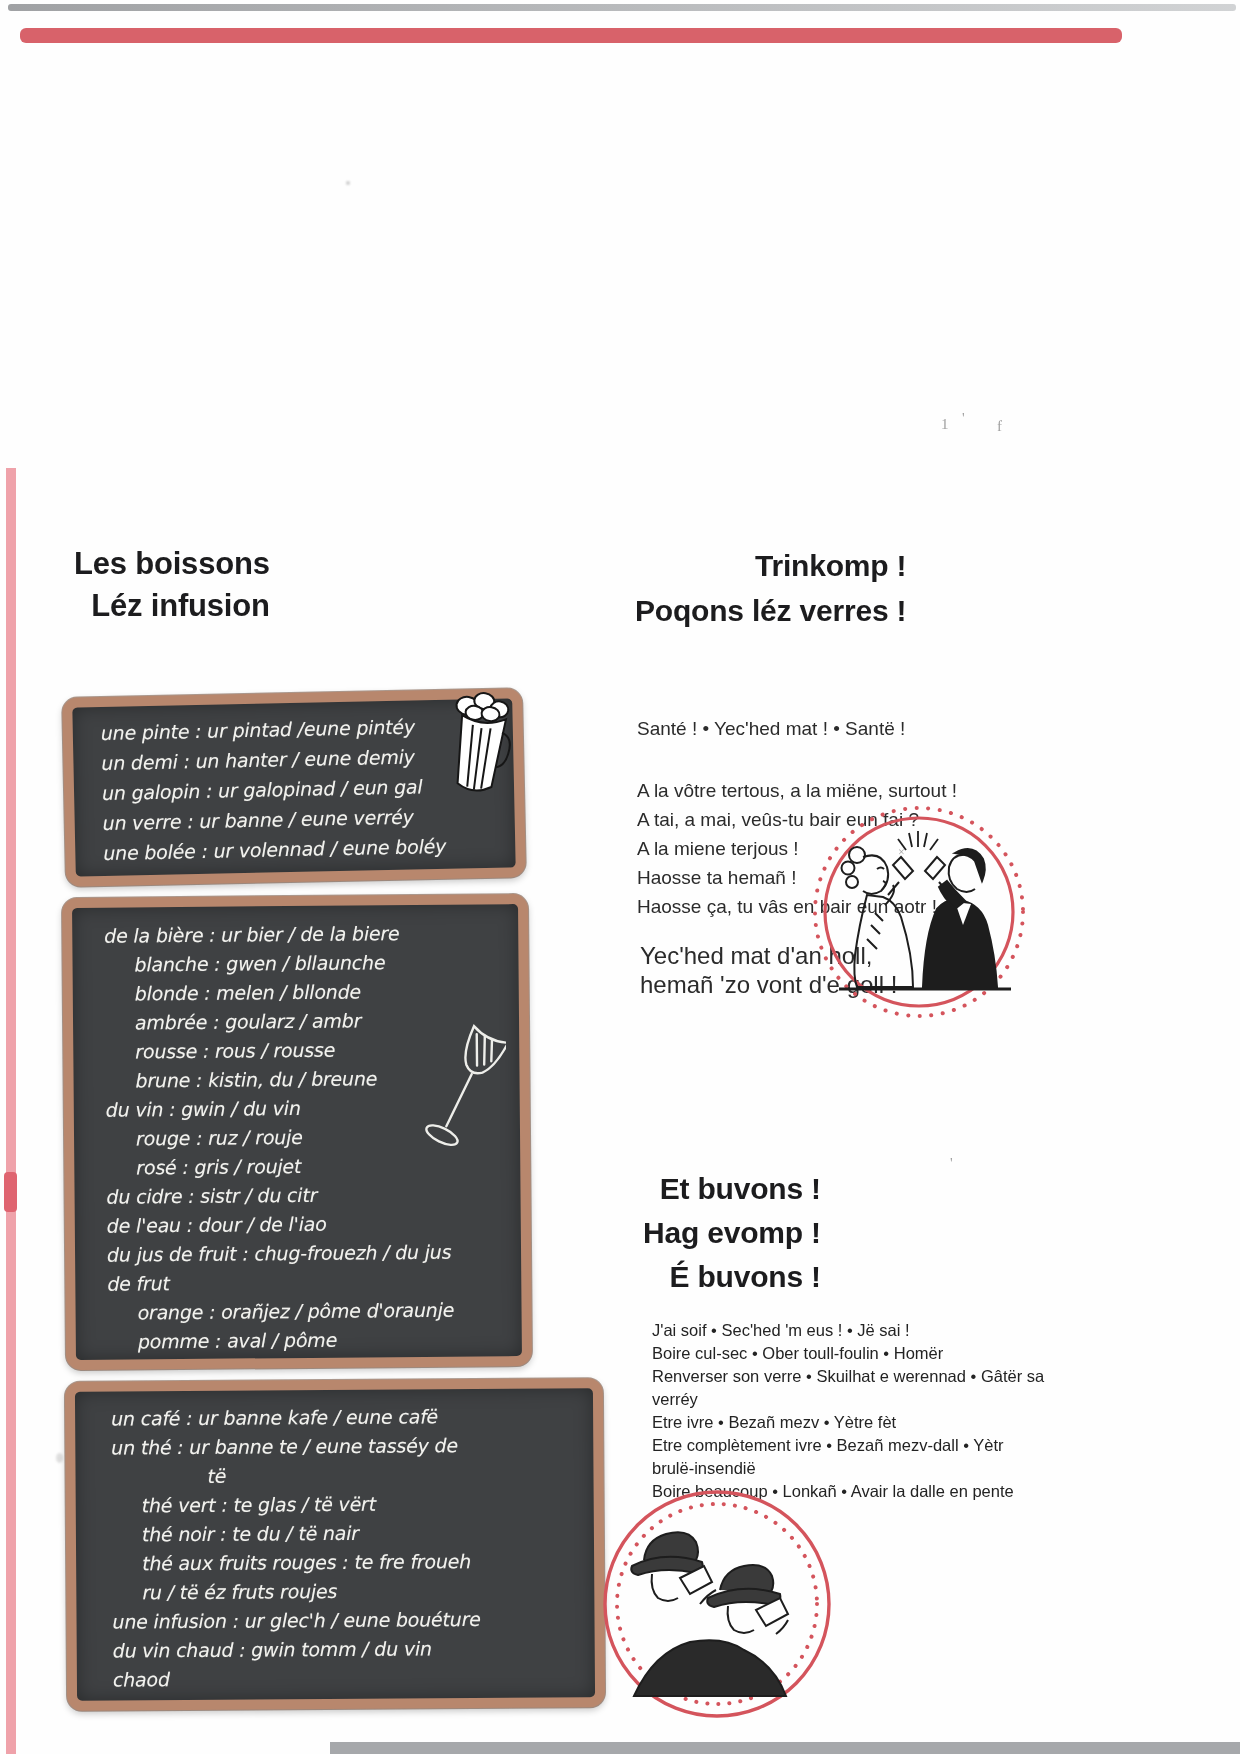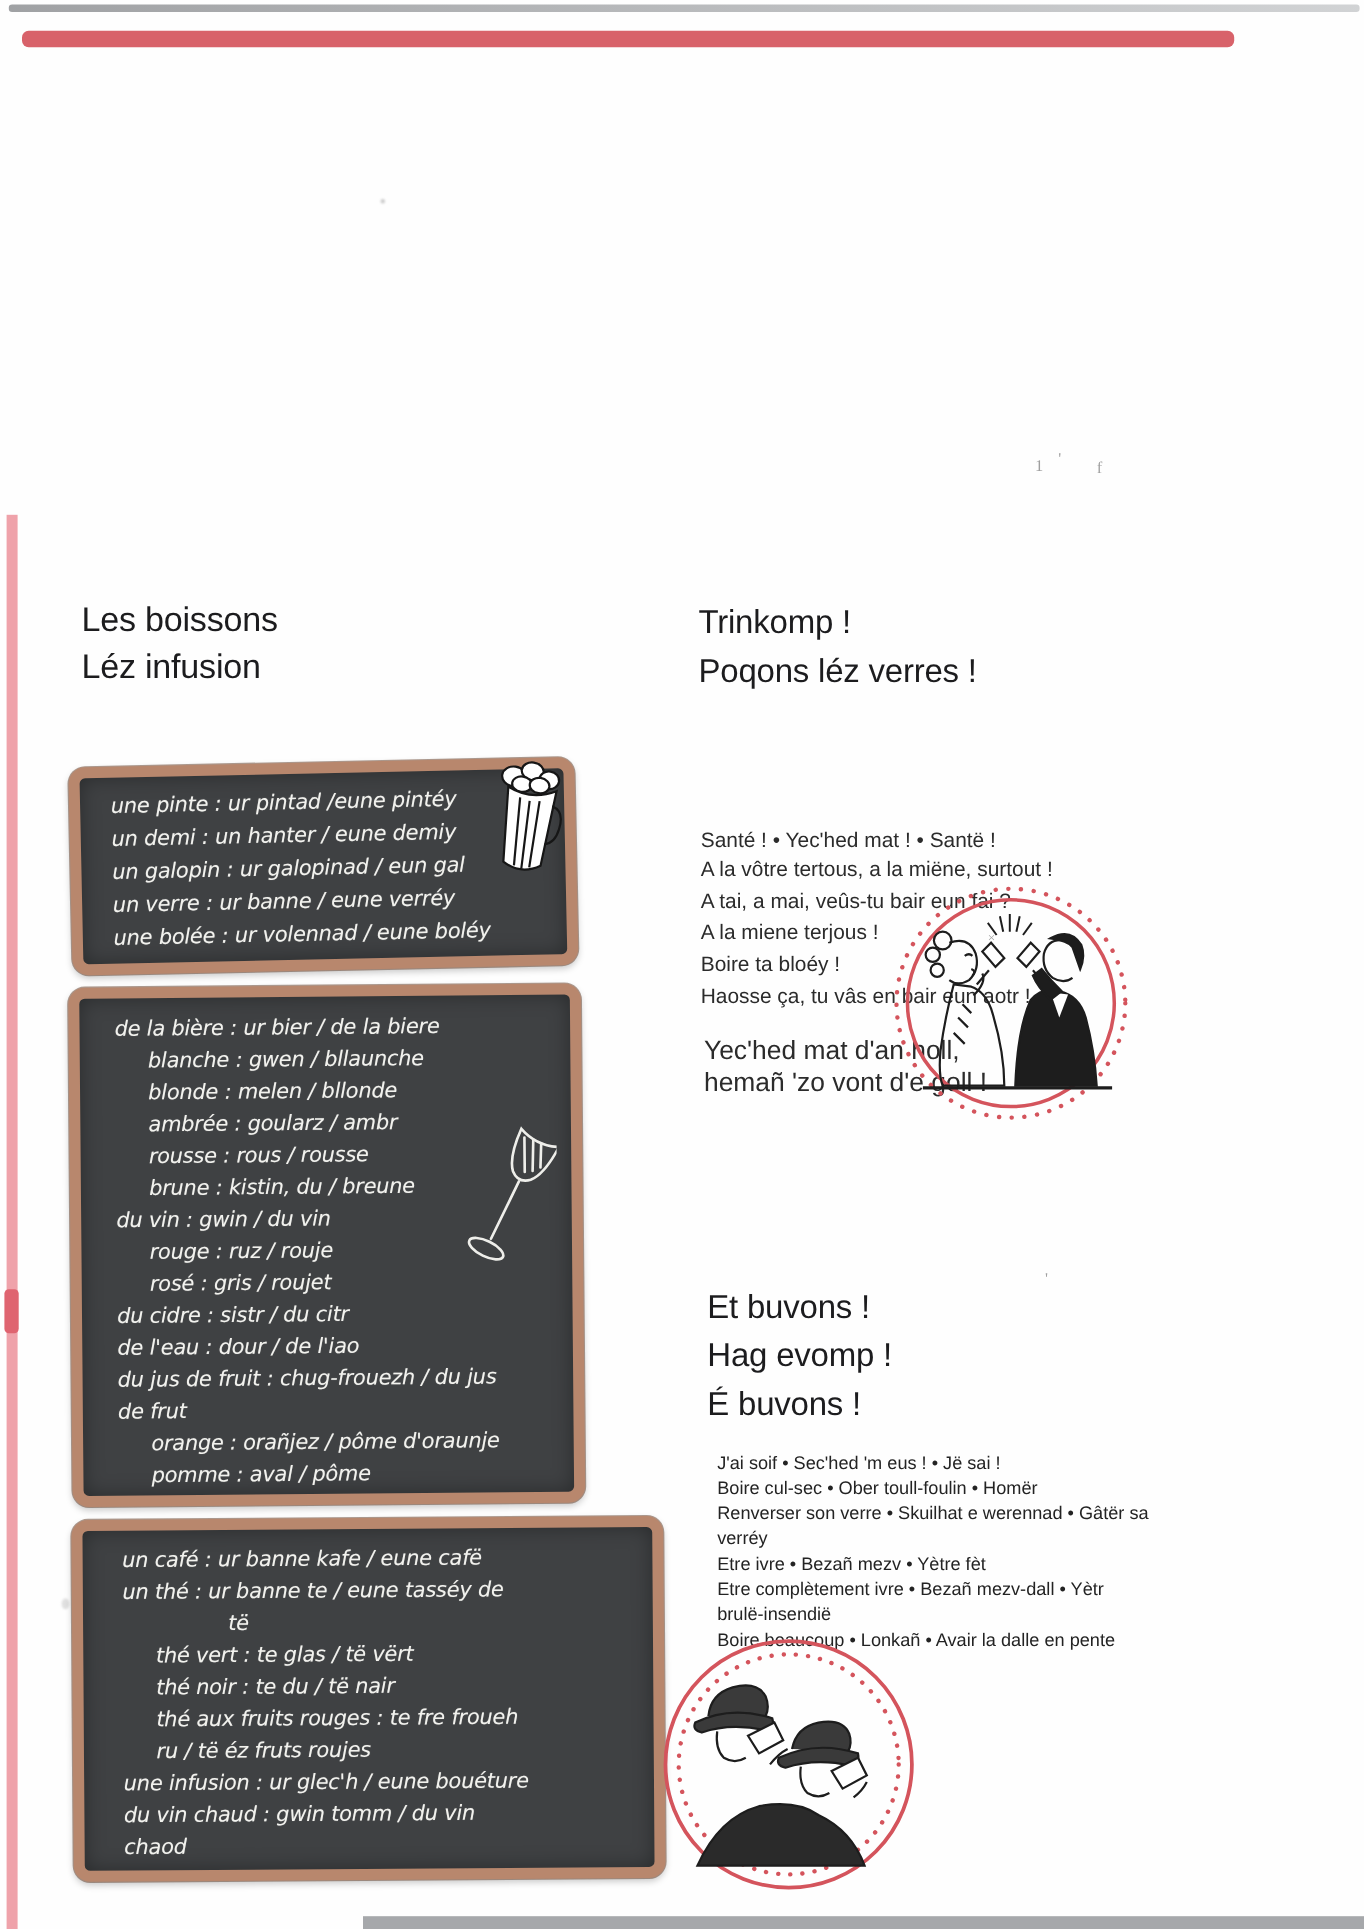--- a/index.html
+++ b/index.html
@@ -10,30 +10,30 @@
   .topline{position:absolute;left:8px;top:4px;width:1228px;height:7px;border-radius:3px;
            background:linear-gradient(to right,#8f9194,#c9cbcd);opacity:.85;}
   .topbar{position:absolute;left:20px;top:28px;width:1102px;height:15px;border-radius:6px;background:#d8626a;}
   .leftstrip{position:absolute;left:6px;top:468px;width:10px;height:1286px;background:#efa2aa;}
   .leftnub{position:absolute;left:4px;top:1172px;width:13px;height:40px;border-radius:4px;background:#df6470;}
   .bottombar{position:absolute;left:330px;top:1742px;width:910px;height:12px;background:#a6a8ab;}
   .mark{position:absolute;color:#6d6d6d;opacity:.65;font-size:15px;font-family:"Liberation Serif",serif;}
   .speck{position:absolute;border-radius:50%;background:#9a9a9a;filter:blur(1px);}
 
   
-  .h{position:absolute;font-weight:normal;color:#1c1c1e;letter-spacing:-0.2px;}
+  .h{position:absolute;font-weight:bold;color:#1c1c1e;letter-spacing:-0.2px;text-align:right;}
   .h div{white-space:nowrap;}
   .title-left{left:74px;top:543px;font-size:31px;line-height:42px;}
   .heading-toast{left:635px;top:543px;font-size:30px;line-height:45px;}
   .heading-drink{left:643px;top:1167px;font-size:30px;line-height:44px;}
 
   
   .para{position:absolute;color:#2b2b2b;}
   .para div{white-space:nowrap;}
-  .sante{left:637px;top:716px;font-size:19px;line-height:25px;margin-top:36px;}
+  .sante{left:637px;top:716px;font-size:19px;line-height:25px;}
   .toasts{left:637px;top:776px;font-size:19px;line-height:29px;}
   .cheer{left:640px;top:941px;font-size:24px;line-height:29px;}
   .phrases{left:652px;top:1319px;font-size:16.5px;line-height:23px;color:#232323;}
 
   
   .board{position:absolute;background:#3f4143;border:10px solid #b8876d;border-radius:15px;
          box-shadow:0 0 0 1px rgba(110,75,55,.55), 0 3px 7px rgba(0,0,0,.22), inset 0 0 18px rgba(0,0,0,.35);
          color:#f2f2ee;font-style:italic;font-family:"DejaVu Sans", sans-serif;font-size:19px;}
   .board .bl{white-space:nowrap;letter-spacing:-0.2px;text-shadow:0 0 1px rgba(255,255,255,.35);}
   .board1{left:64px;top:693px;width:412px;height:158px;padding:11px 0 0 28px;transform:rotate(-1.2deg);}
@@ -145,21 +145,21 @@
   </div>
 
   <div class="para sante">
     <div>Santé ! • Yec'hed mat ! • Santë !</div>
   </div>
 
   <div class="para toasts">
     <div>A la vôtre tertous, a la miëne, surtout !</div>
     <div>A tai, a mai, veûs-tu bair eun fai ?</div>
     <div>A la miene terjous !</div>
-    <div>Boire ta bloéy !</div>
+    <div>Haosse ta hemañ !</div>
     <div>Haosse ça, tu vâs en bair eun aotr !</div>
   </div>
 
   <div class="para cheer">
     <div>Yec'hed mat d'an holl,</div>
     <div>hemañ 'zo vont d'e goll !</div>
   </div>
 
   <svg class="toastpic" width="230" height="220" viewBox="0 0 230 220">
     <circle cx="114" cy="107" r="104" fill="none" stroke="#d4545c" stroke-width="4" stroke-dasharray="0.1 11.5" stroke-linecap="round"></circle>

